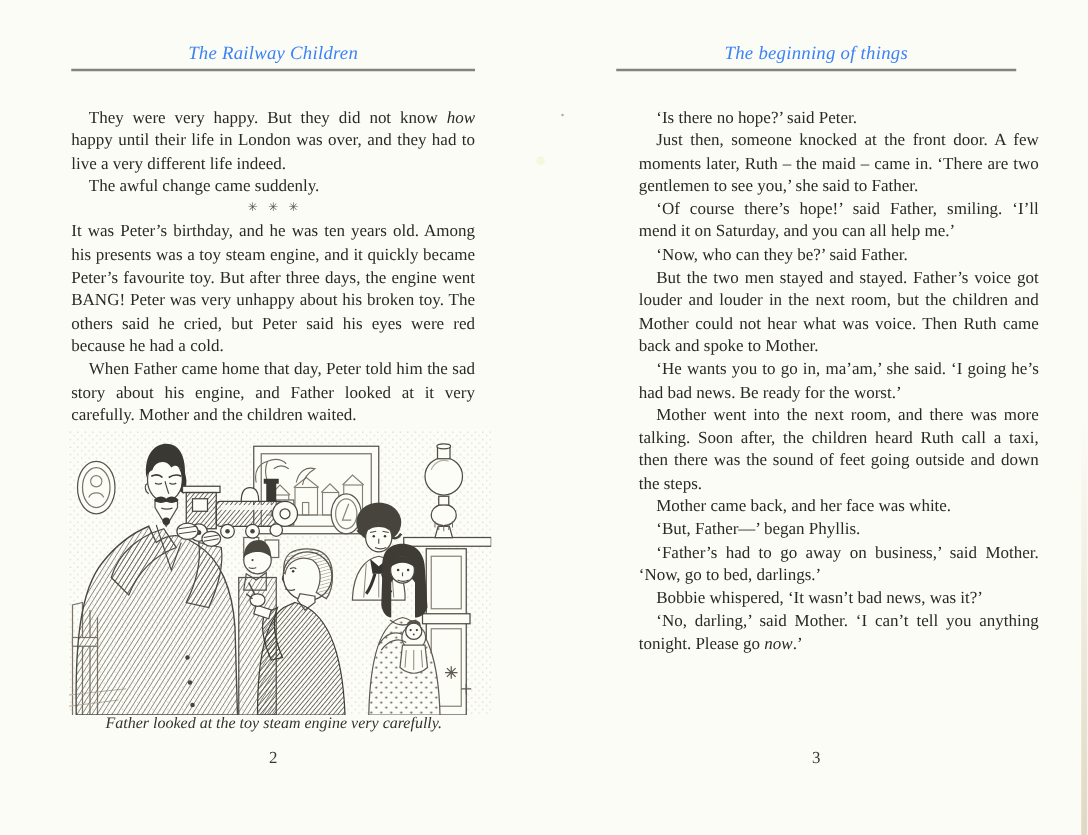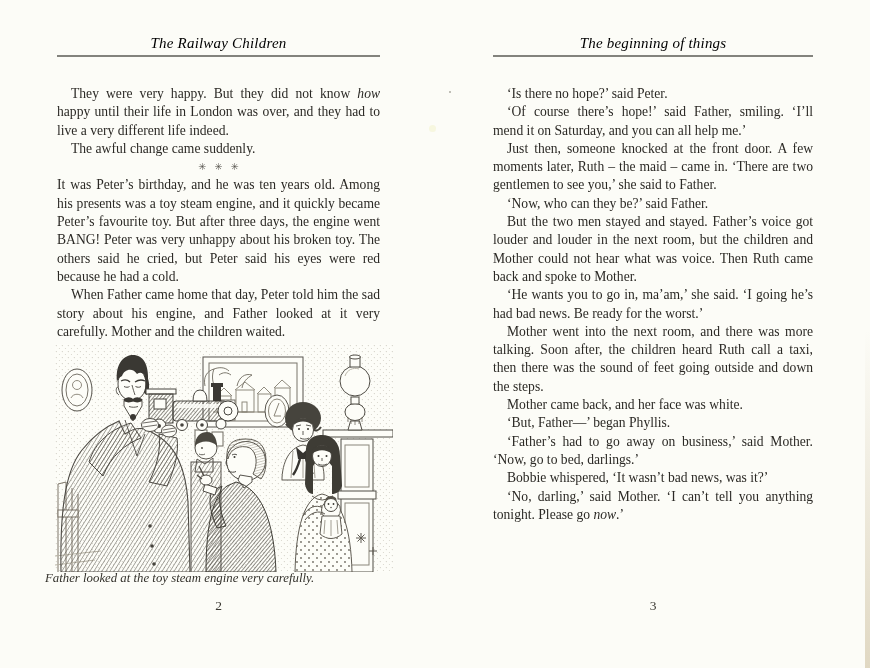--- a/index.html
+++ b/index.html
@@ -6,48 +6,48 @@
   body{
     width:870px;height:668px;overflow:hidden;position:relative;
     background:#fcfcf7;color:#2b2925;
     font-family:"Liberation Serif","DejaVu Serif",serif;
   }
   .spread{display:flex;width:870px;height:668px;}
   .page{position:relative;width:435px;height:668px;}
 
   .running-head{
     position:absolute;top:35px;font-style:italic;font-size:15px;
-    color:#000000;text-align:center;letter-spacing:.2px;
+    color:#3b82f6;text-align:center;letter-spacing:.2px;
   }
   .head-rule{position:absolute;top:55px;height:1.5px;background:#83837d;}
 
   .page-left .running-head,.page-left .head-rule{left:57px;width:323px;}
   .page-right .running-head,.page-right .head-rule{left:58px;width:320px;}
 
   .body-text{
     position:absolute;top:85px;font-size:13.6px;line-height:18.3px;
     text-align:justify;color:#2b2925;
   }
   .page-left .body-text{left:57px;width:323px;}
-  .page-right .body-text{left:58px;width:320px;}
+  .page-right .body-text{left:76px;width:320px;}
 
   .para{margin:0;}
   .para.indent{text-indent:14px;}
   .para em{font-style:italic;}
 
   .separator{
     text-align:center;font-size:9.5px;line-height:18.3px;height:18.3px;
     color:#55524c;word-spacing:6px;
   }
 
   .illustration{
     position:absolute;left:55px;top:344px;width:338px;height:228px;margin:0;
   }
   .caption{
-    position:absolute;left:45px;top:571px;width:348px;
+    position:absolute;left:45px;top:571px;width:348px;text-align:center;
     font-style:italic;font-size:12.8px;color:#33312b;
   }
   .page-number{
     position:absolute;top:598px;text-align:center;font-size:13.5px;color:#3a3832;
   }
   .page-left .page-number{left:57px;width:323px;}
   .page-right .page-number{left:58px;width:320px;}
 
   .edge-tint{
     position:absolute;right:0;top:330px;width:5px;height:338px;
@@ -304,22 +304,22 @@
     <div class="page-number">2</div>
   </section>
 
   <section class="page page-right">
     <div class="running-head">The beginning of things</div>
     <div class="head-rule"></div>
 
     <div class="body-text">
       <div>
           <p class="para indent"><span>‘Is there no hope?’ said Peter.</span></p>
+          <p class="para indent"><span>Just then, someone knocked at the front door. A few moments later, Ruth – the maid – came in. ‘There are two gentlemen to see you,’ she said to Father.</span></p>
           <p class="para indent"><span>‘Of course there’s hope!’ said Father, smiling. ‘I’ll mend it on Saturday, and you can all help me.’</span></p>
-          <p class="para indent"><span>Just then, someone knocked at the front door. A few moments later, Ruth – the maid – came in. ‘There are two gentlemen to see you,’ she said to Father.</span></p>
           <p class="para indent"><span>‘Now, who can they be?’ said Father.</span></p>
           <p class="para indent"><span>But the two men stayed and stayed. Father’s voice got louder and louder in the next room, but the children and Mother could not hear what was voice. Then Ruth came back and spoke to Mother.</span></p>
           <p class="para indent"><span>‘He wants you to go in, ma’am,’ she said. ‘I going he’s had bad news. Be ready for the worst.’</span></p>
           <p class="para indent"><span>Mother went into the next room, and there was more talking. Soon after, the children heard Ruth call a taxi, then there was the sound of feet going outside and down the steps.</span></p>
           <p class="para indent"><span>Mother came back, and her face was white.</span></p>
           <p class="para indent"><span>‘But, Father—’ began Phyllis.</span></p>
           <p class="para indent"><span>‘Father’s had to go away on business,’ said Mother. ‘Now, go to bed, darlings.’</span></p>
           <p class="para indent"><span>Bobbie whispered, ‘It wasn’t bad news, was it?’</span></p>
           <p class="para indent"><span>‘No, darling,’ said Mother. ‘I can’t tell you anything tonight. Please go </span><em>now</em><span>.’</span></p>
         </div>

